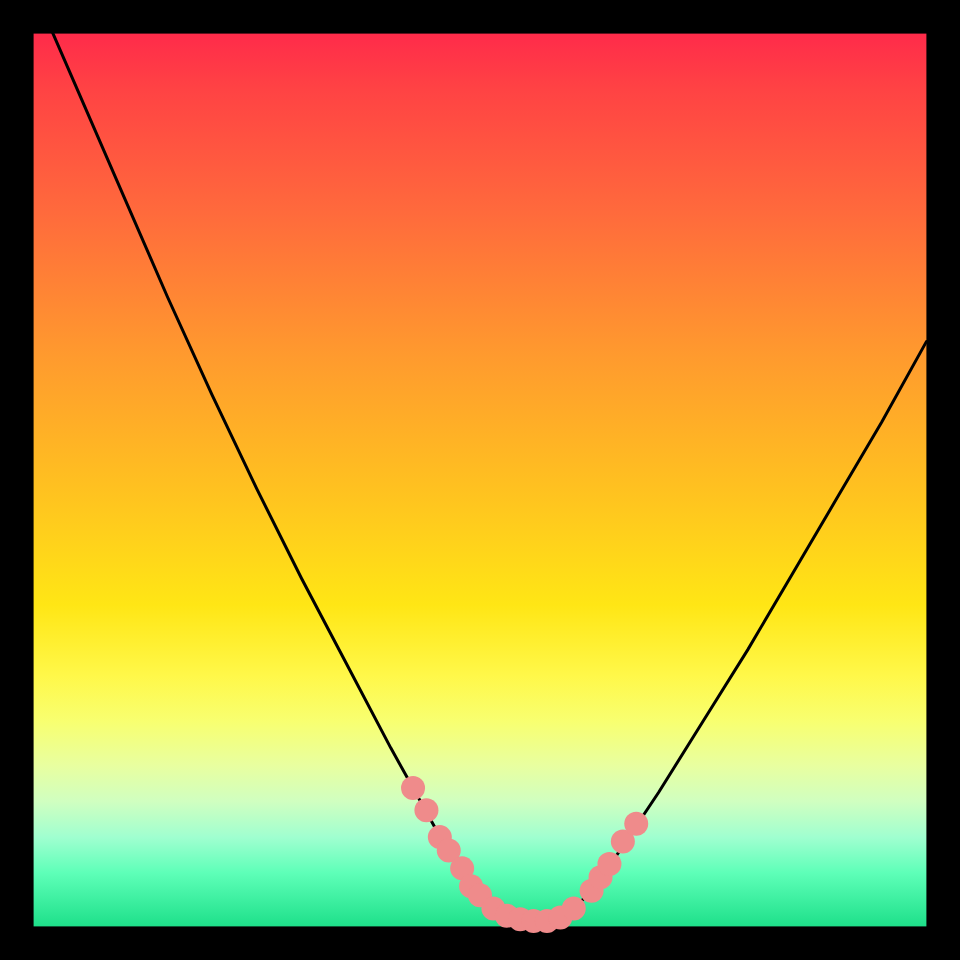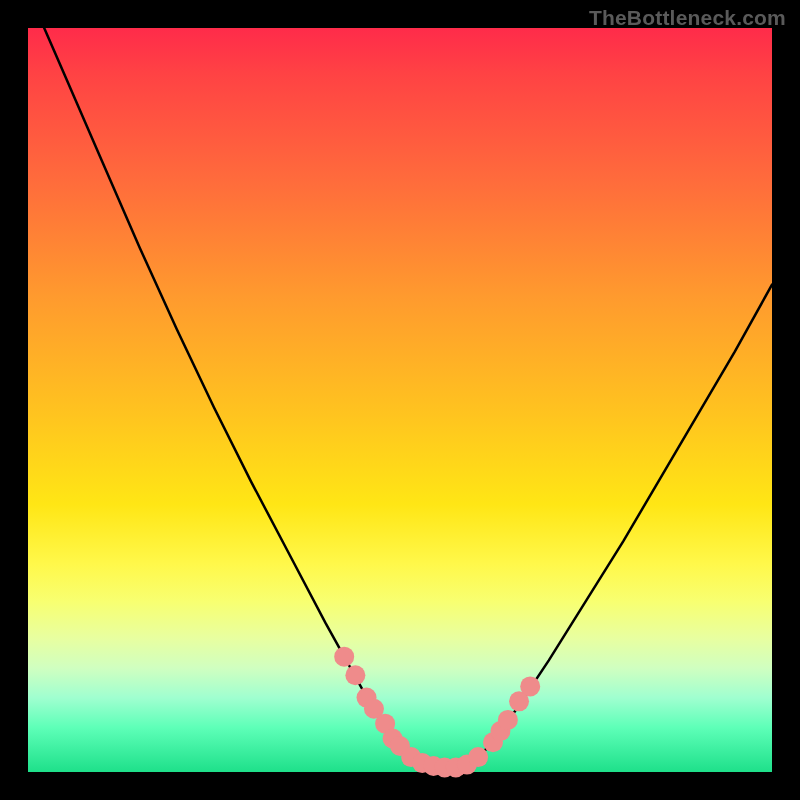--- a/index.html
+++ b/index.html
@@ -84,14 +84,13 @@
           <circle cx="438.96" cy="736.56" r="10" fill="#ef8b8b" stroke="#c96f6f" stroke-width="0"></circle>
           <circle cx="450.12" cy="729.12" r="10" fill="#ef8b8b" stroke="#c96f6f" stroke-width="0"></circle>
           <circle cx="465.00" cy="714.24" r="10" fill="#ef8b8b" stroke="#c96f6f" stroke-width="0"></circle>
           <circle cx="472.44" cy="703.08" r="10" fill="#ef8b8b" stroke="#c96f6f" stroke-width="0"></circle>
           <circle cx="479.88" cy="691.92" r="10" fill="#ef8b8b" stroke="#c96f6f" stroke-width="0"></circle>
           <circle cx="491.04" cy="673.32" r="10" fill="#ef8b8b" stroke="#c96f6f" stroke-width="0"></circle>
           <circle cx="502.20" cy="658.44" r="10" fill="#ef8b8b" stroke="#c96f6f" stroke-width="0"></circle>
         </g>
     </svg>
   </div>
-  <div class="watermark">TheBottleneck.com</div>
 </div>
 
 </body></html>

